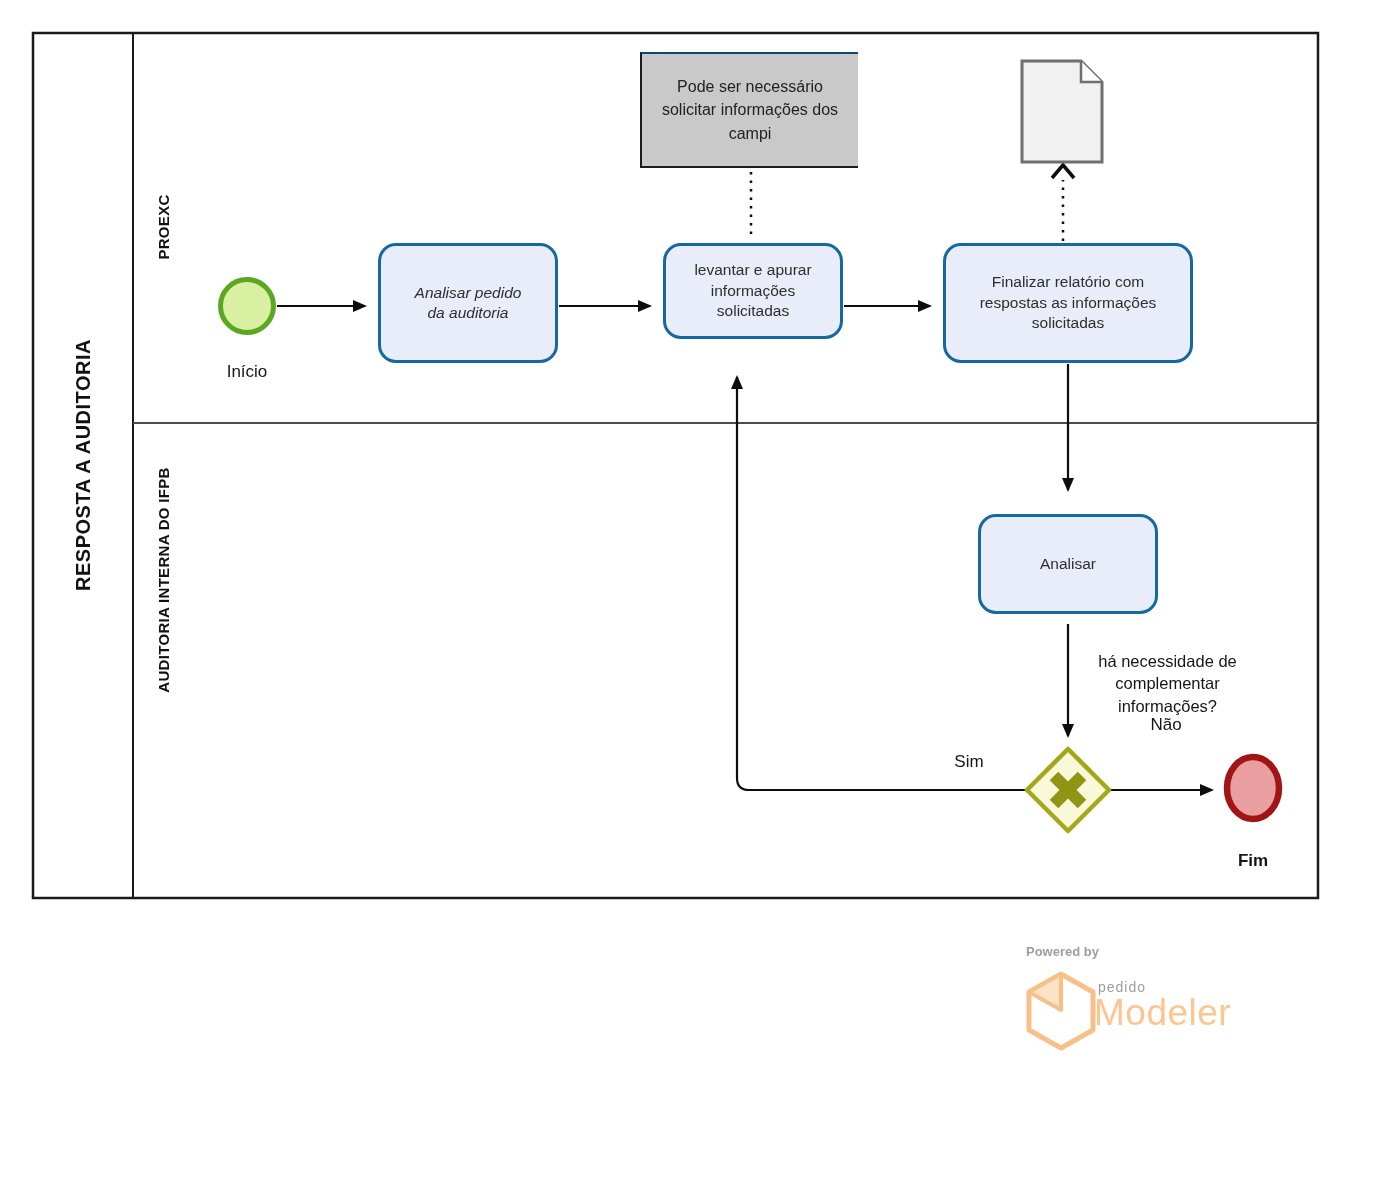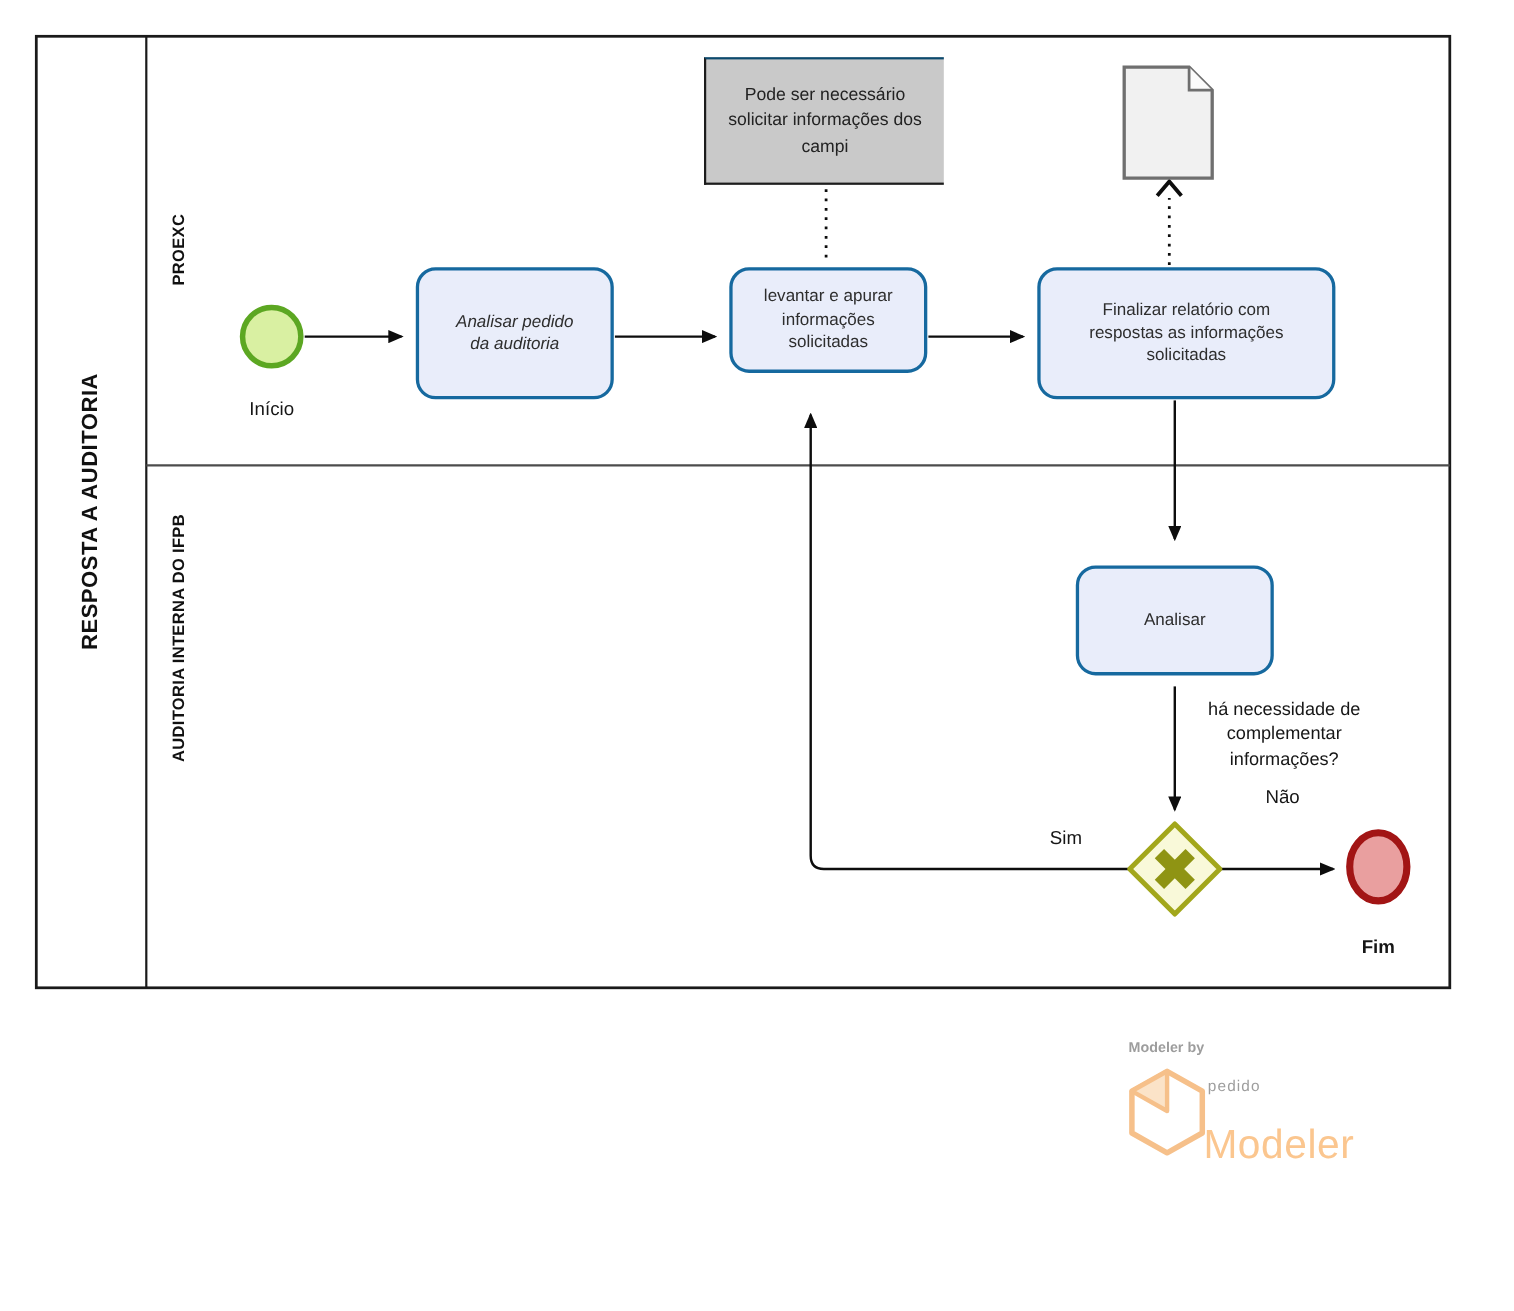--- a/index.html
+++ b/index.html
@@ -26,21 +26,21 @@
   }
   .task .txt{display:inline-block;}
   
   .annotation{
     position:absolute;display:flex;align-items:center;justify-content:center;
     background:var(--annotation-fill,#c9c9c9);
     border-left:2px solid #1c1c1c;border-top:2px solid #0c4a6e;border-bottom:2px solid #1c1c1c;
     box-sizing:border-box;font-size:16px;line-height:1.45;color:#222;text-align:center;
   }
   .flow-label{position:absolute;font-size:17px;color:#161616;transform:translateX(-50%);white-space:nowrap;}
-  .gw-question{position:absolute;font-size:16.5px;line-height:1.35;color:#161616;text-align:center;}
+  .gw-question{position:absolute;font-size:16.5px;line-height:1.35;color:#161616;text-align:center;margin-top:16px;}
   
   .powered{position:absolute;font-size:13px;font-weight:600;color:var(--logo-gray,#9d9d9d);}
   .brand{position:absolute;font-size:14px;color:var(--logo-gray,#9d9d9d);letter-spacing:1px;}
   .product{position:absolute;font-size:37px;color:var(--logo-text,#fbc68f);letter-spacing:.5px;}
 </style>
 </head>
 <body>
 
 <div class="canvas">
 
@@ -97,30 +97,30 @@
   <div class="annotation" style="left:640px;top:52px;width:218px;height:116px;">
     <span class="txt" style="width:180px;">Pode ser necessário solicitar informações dos campi</span>
   </div>
 
   <div class="task" style="left:378px;top:243px;width:180px;height:120px;">
     <span class="txt" style="width:124px;font-style:italic;">Analisar pedido da auditoria</span>
   </div>
   <div class="task" style="left:663px;top:243px;width:180px;height:96px;">
     <span class="txt" style="width:118px;">levantar e apurar informações solicitadas</span>
   </div>
-  <div class="task" style="left:943px;top:243px;width:271px;height:120px;">
+  <div class="task" style="left:943px;top:243px;width:250px;height:120px;">
     <span class="txt" style="width:182px;">Finalizar relatório com respostas as informações solicitadas</span>
   </div>
   <div class="task" style="left:978px;top:514px;width:180px;height:100px;">
     <span class="txt" style="width:130px;">Analisar</span>
   </div>
 
   <div class="flow-label" style="left:247px;top:362px;">Início</div>
   <div class="flow-label" style="left:1253px;top:851px;font-weight:bold;">Fim</div>
   <div class="flow-label" style="left:969px;top:752px;text-align:center;">Sim</div>
   <div class="flow-label" style="left:1166px;top:715px;">Não</div>
   <div class="gw-question" style="left:1080px;top:634px;width:175px;">há necessidade de complementar informações?</div>
 
-  <div class="powered" style="left:1026px;top:944px;">Modeler by</div>
+  <div class="powered" style="left:1026px;top:944px;">Powered by</div>
   <div class="brand" style="left:1098px;top:979px;">pedido</div>
-  <div class="product" style="left:1094px;top:992px;margin-top:28px;">Modeler</div>
+  <div class="product" style="left:1094px;top:992px;">Modeler</div>
 
 </div>
 
 </body></html>

